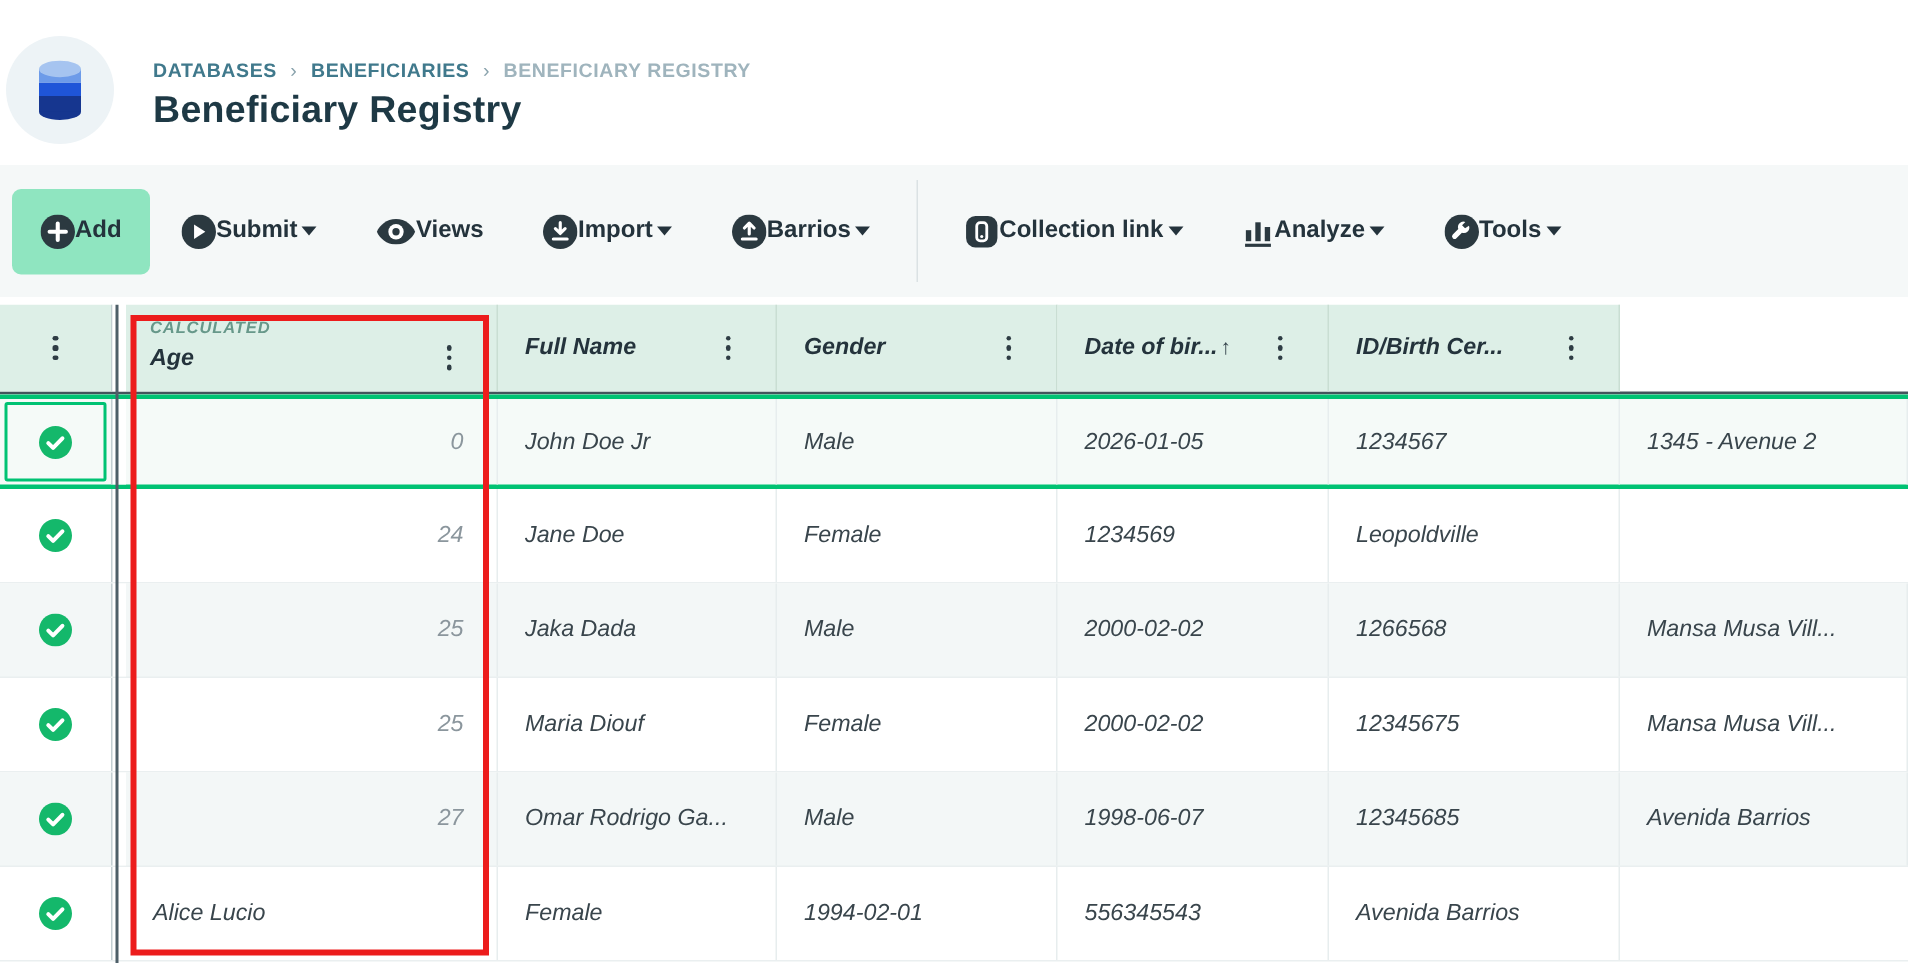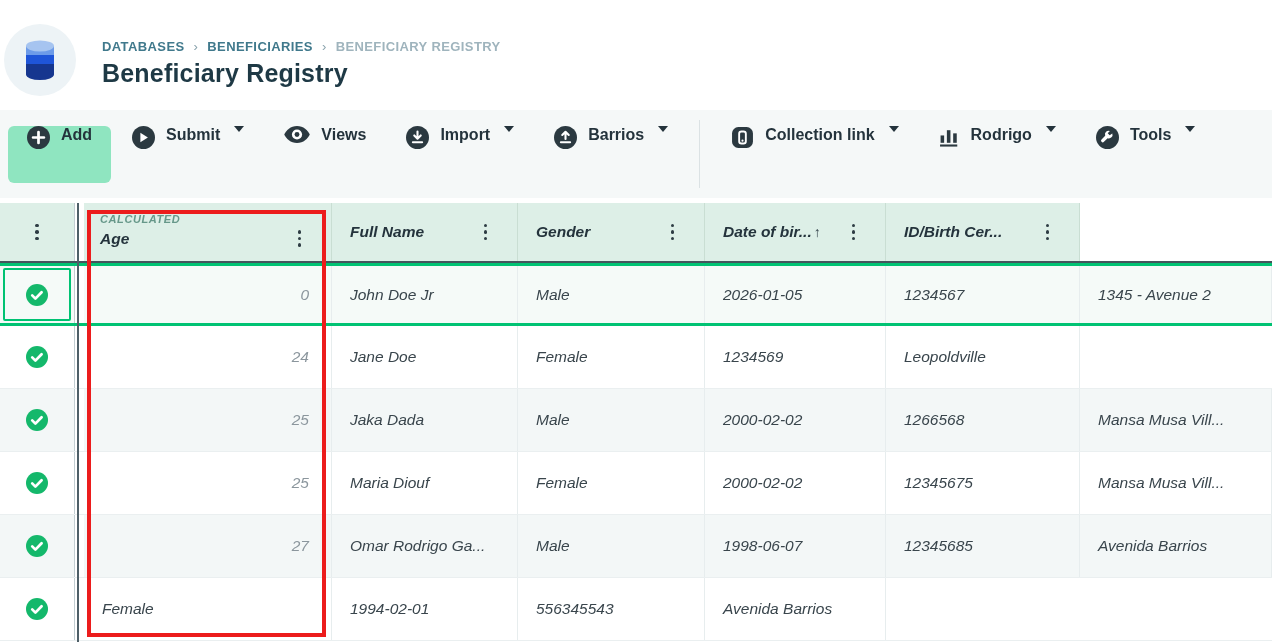--- a/index.html
+++ b/index.html
@@ -21,21 +21,21 @@
   .head-text { margin-left:26px; padding-top:6px; }
   .breadcrumb { display:flex; align-items:center; gap:9px; font-size:13px; font-weight:700; letter-spacing:.4px; }
   .crumb { color:#40798c; cursor:pointer; }
   .crumb.current { color:#9fb4bd; cursor:default; }
   .crumb-sep { color:#8aa3ad; font-weight:400; }
   h1.page-title { margin:5px 0 0; font-size:25px; font-weight:700; color:#1e3945; letter-spacing:.2px; }
 
   
   .toolbar { height:88px; background:#f5f8f8; display:flex; align-items:center; padding:0 8px; gap:2px; }
   .tbtn {
-    display:flex; align-items:flex-start; gap:11px; height:57px; padding:0 19px;
+    display:flex; align-items:center; height:57px; padding:0 19px;
     border-radius:6px; font-size:16px; font-weight:700; color:#24333c; cursor:pointer;
     white-space:nowrap;
   }
   .tbtn.add { background:#8fe5c0; }
   .tbtn svg { display:block; }
   .caret { width:0; height:0; border-left:5px solid transparent; border-right:5px solid transparent; border-top:6px solid #24333c; margin-left:3px; }
   .tb-divider { width:1px; height:68px; background:#dbe2e4; margin:0 10px; flex:0 0 auto; }
 
   
   .table-wrap { position:relative; margin-top:5px; width:1272px; height:439px; overflow:hidden; }
@@ -161,21 +161,21 @@
     <span class="caret"></span>
   </div>
 
   <div class="tbtn">
     <svg width="21" height="21" viewBox="0 0 20 20">
       <rect x="1.5" y="9" width="3.4" height="7" fill="#2b3940"></rect>
       <rect x="7.5" y="4" width="3.4" height="12" fill="#2b3940"></rect>
       <rect x="13.5" y="7" width="3.4" height="9" fill="#2b3940"></rect>
       <rect x="1" y="17.6" width="16.4" height="2" fill="#2b3940"></rect>
     </svg>
-    <span>Rodrigo</span>
+    <span>Analyze</span>
     <span class="caret"></span>
   </div>
 
   <div class="tbtn">
     <svg width="23" height="23" viewBox="0 0 22 22">
       <circle cx="11" cy="11" r="11" fill="#2b3940"></circle>
       <path d="M15.6 7.1a3.5 3.5 0 0 1-4.5 4.5l-3.5 3.5a1.6 1.6 0 1 1-2.3-2.3l3.5-3.5a3.5 3.5 0 0 1 4.5-4.5L11.2 6.9l1.9 1.9 2.5-1.7z" fill="#fff"></path>
     </svg>
     <span>Tools</span>
     <span class="caret"></span>
@@ -328,20 +328,21 @@
   </div>
       <div class="tr grid-cols">
     <div class="td td-check">
 
       <svg width="22" height="22" viewBox="0 0 22 22">
         <circle cx="11" cy="11" r="11" fill="#14b86b"></circle>
         <path d="M6.2 11.4l3.2 3.2 6.2-6.4" stroke="#fff" stroke-width="2.7" fill="none" stroke-linecap="round" stroke-linejoin="round"></path>
       </svg>
     </div>
     <div class="td td-gap"></div>
+    <div class="td">Alice Lucio</div>
     <div class="td">Female</div>
     <div class="td">1994-02-01</div>
     <div class="td">556345543</div>
     <div class="td">Avenida Barrios</div>
   </div>
     </div>
 
   <div class="freeze-line"></div>
   <div class="annotation-rect"></div>
 </div>

